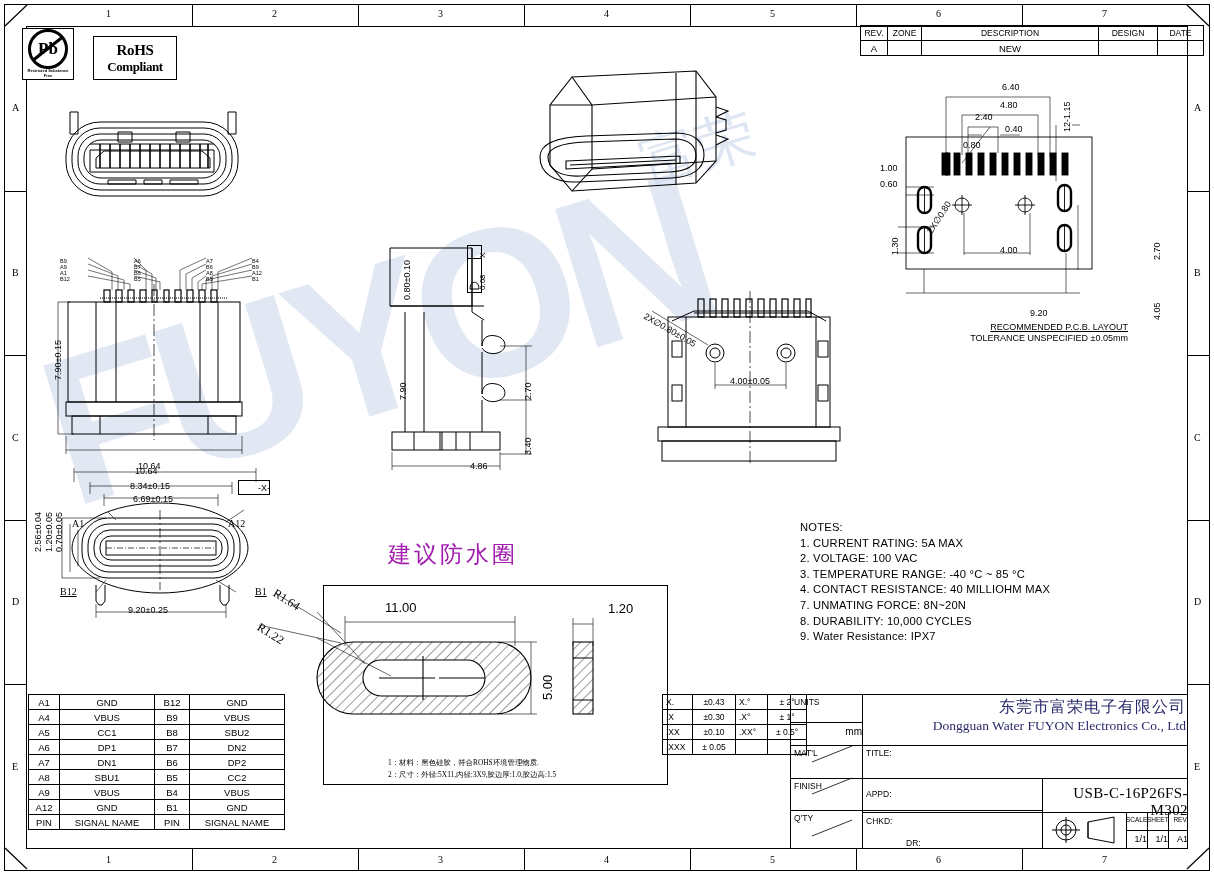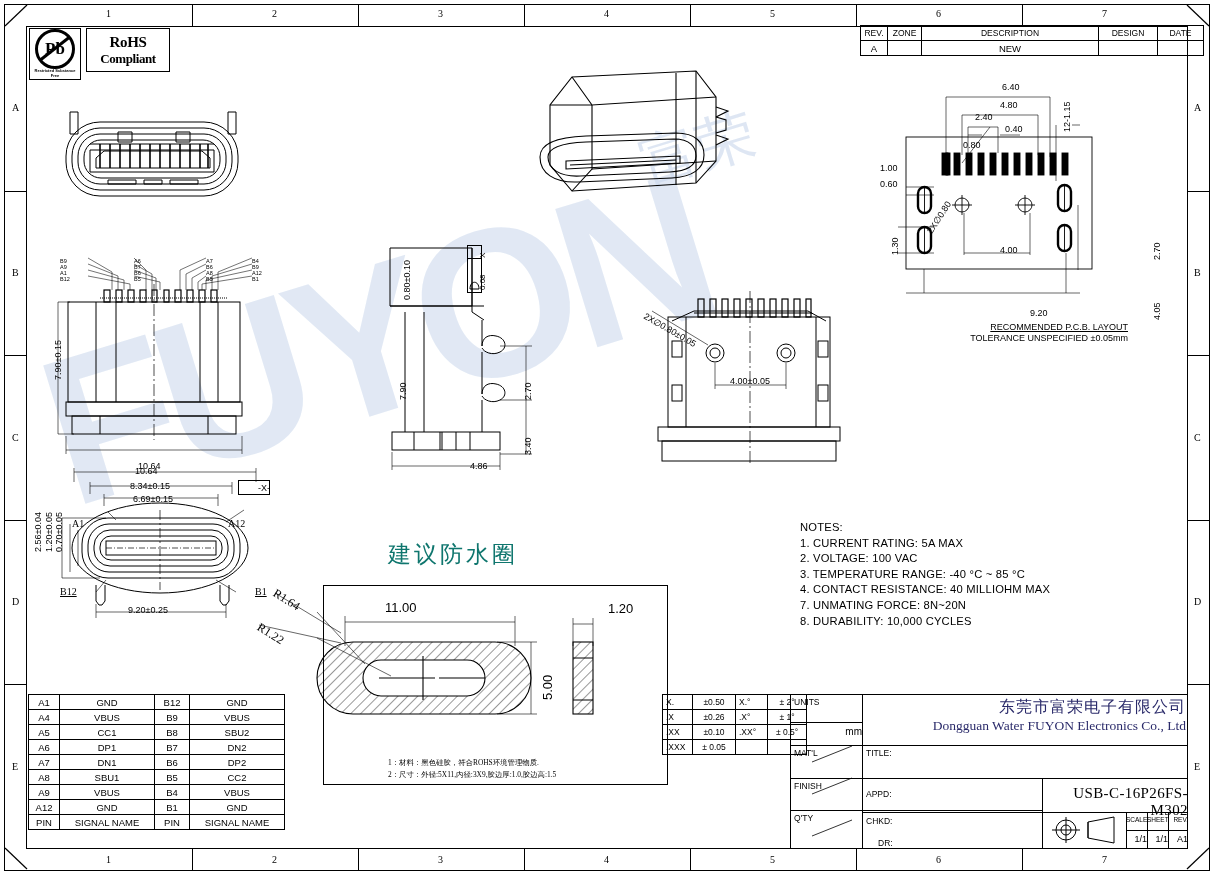--- a/index.html
+++ b/index.html
@@ -22,21 +22,21 @@
   .dimv{position:absolute;color:#000;white-space:nowrap;font-size:9px;font-family:"Liberation Sans",sans-serif;
         transform-origin:0 0;transform:rotate(-90deg);}
   .ctr{text-align:right;}
 
   
   table.grid{position:absolute;border-collapse:collapse;}
   table.grid td{border:1px solid #000;font-size:9.5px;text-align:center;color:#000;padding:0;height:14px;
                 font-family:"Liberation Sans",sans-serif;}
 
   
-  .rohs-wrap{position:absolute;left:29px;top:28px;display:flex;gap:5px;align-items:flex-start;}
+  .rohs-wrap{position:absolute;left:22px;top:28px;display:flex;gap:19px;align-items:flex-end;}
   .pb-box{width:50px;height:50px;border:1.5px solid #000;display:flex;align-items:center;justify-content:center;flex-direction:column;background:#fff;}
   .pb-circ{width:34px;height:34px;border:3px solid #000;border-radius:50%;position:relative;
            display:flex;align-items:center;justify-content:center;font-weight:bold;font-size:17px;font-family:"Liberation Serif",serif;}
   .pb-circ:after{content:"";position:absolute;left:-2px;top:15px;width:38px;height:3px;background:#000;transform:rotate(-38deg);}
   .pb-cap{font-size:4px;font-weight:bold;line-height:4.6px;text-align:center;}
   .rohs-box{width:82px;height:42px;border:1.5px solid #000;display:flex;flex-direction:column;align-items:center;justify-content:center;background:#fff;}
   .rohs-t1{font-size:15px;font-weight:bold;font-family:"Liberation Serif",serif;letter-spacing:-.3px;}
   .rohs-t2{font-size:13px;font-weight:bold;font-family:"Liberation Serif",serif;letter-spacing:-.4px;}
 
   
@@ -50,21 +50,21 @@
   .tb-lbl{position:absolute;font-size:8.5px;color:#000;}
   .cn{font-family:"Liberation Serif",serif;}
   .company-cn{font-size:16px;color:#2a2a6a;letter-spacing:1px;}
   .company-en{font-size:13.5px;color:#2a2a6a;font-family:"Liberation Serif",serif;}
   .title-cn{font-size:11.5px;color:#33336e;font-family:"Liberation Serif",serif;}
   .partno{font-size:15px;color:#000;font-family:"Liberation Serif",serif;letter-spacing:.4px;}
 
   .notes{position:absolute;left:800px;top:520px;font-size:11.2px;line-height:15.6px;color:#000;
          font-family:"Liberation Sans",sans-serif;letter-spacing:.2px;}
 
-  .ring-title{position:absolute;left:388px;top:539px;font-size:23px;color:#0f766e;font-family:"Liberation Serif",serif;letter-spacing:3px;}
+  .ring-title{position:absolute;left:388px;top:539px;font-size:23px;color:#a21caf;font-family:"Liberation Serif",serif;letter-spacing:3px;}
   .ring-note{position:absolute;font-size:7.4px;color:#000;line-height:10px;font-family:"Liberation Serif",serif;}
   svg{position:absolute;overflow:visible;}
 </style>
 </head>
 <body>
 
 <div id="sheet">
 
   <div class="wm">FUYON</div>
   <div class="wm2 cn">富荣</div>
@@ -575,20 +575,21 @@
 
   <div class="notes">
     <div>NOTES:</div>
     <div id="notes-list">
         <div>1. CURRENT RATING: 5A MAX</div>
         <div>2. VOLTAGE: 100 VAC</div>
         <div>3. TEMPERATURE RANGE: -40 °C ~ 85 °C</div>
         <div>4. CONTACT RESISTANCE: 40 MILLIOHM MAX</div>
         <div>7. UNMATING FORCE: 8N~20N</div>
         <div>8. DURABILITY:  10,000 CYCLES</div>
+        <div>9. Water Resistance: IPX7</div>
       </div>
   </div>
 
   <table class="grid" id="pin-table" style="left:28px;top:694px;">
       <tbody>
         <tr>
           <td style="width:30px">A1</td>
           <td style="width:94px">GND</td>
           <td style="width:34px">B12</td>
           <td style="width:94px">GND</td>
@@ -641,27 +642,27 @@
           <td style="width:34px">PIN</td>
           <td style="width:94px">SIGNAL NAME</td>
         </tr>
       </tbody>
     </table>
 
   <table class="grid" id="tol-table" style="left:662px;top:694px;">
       <tbody>
         <tr>
           <td style="width:26px;text-align:left;padding-left:3px;font-size:8.5px">X.</td>
-          <td style="width:42px;font-size:8.5px">±0.50</td>
+          <td style="width:42px;font-size:8.5px">±0.43</td>
           <td style="width:28px;text-align:left;padding-left:3px;font-size:8.5px">X.°</td>
           <td style="width:38px;font-size:8.5px">± 2°</td>
         </tr>
         <tr>
           <td style="width:26px;text-align:left;padding-left:3px;font-size:8.5px">.X</td>
-          <td style="width:42px;font-size:8.5px">±0.26</td>
+          <td style="width:42px;font-size:8.5px">±0.30</td>
           <td style="width:28px;text-align:left;padding-left:3px;font-size:8.5px">.X°</td>
           <td style="width:38px;font-size:8.5px">± 1°</td>
         </tr>
         <tr>
           <td style="width:26px;text-align:left;padding-left:3px;font-size:8.5px">.XX</td>
           <td style="width:42px;font-size:8.5px">±0.10</td>
           <td style="width:28px;text-align:left;padding-left:3px;font-size:8.5px">.XX°</td>
           <td style="width:38px;font-size:8.5px">± 0.5°</td>
         </tr>
         <tr>
@@ -693,21 +694,21 @@
     <path d="M22 68 L62 52" stroke="#000" stroke-width="0.8" fill="none"></path>
     <path d="M22 100 L62 84" stroke="#000" stroke-width="0.8" fill="none"></path>
     <path d="M22 142 L62 126" stroke="#000" stroke-width="0.8" fill="none"></path>
   </svg>
 
   <div class="company-cn cn ctr" style="position:absolute;left:864px;top:697px;width:322px;">东莞市富荣电子有限公司</div>
   <div class="company-en ctr" style="position:absolute;left:864px;top:718px;width:322px;">Dongguan Water FUYON Electronics Co., Ltd</div>
   <div class="tb-lbl" style="left:866px;top:748px;">TITLE:</div>
   <div class="tb-lbl" style="left:866px;top:789px;">APPD:</div>
   <div class="tb-lbl" style="left:866px;top:816px;">CHKD:</div>
-  <div class="tb-lbl" style="left:850px;top:838px;padding-left:28px;">DR:</div>
+  <div class="tb-lbl" style="left:878px;top:838px;padding-left:28px;">DR:</div>
   <div class="partno ctr" style="position:absolute;left:1042px;top:785px;width:146px;">USB-C-16P26FS-M302</div>
 
   <svg style="left:1048px;top:814px;width:78px;height:34px">
     <g fill="none" stroke="#000" stroke-width="1">
       <circle cx="18" cy="16" r="10"></circle>
         <circle cx="18" cy="16" r="5"></circle>
       <path d="M4 16 H32 M18 3 V29"></path>
       <path d="M40 8 L66 3 V29 L40 24 Z"></path>
       <path d="M40 8 V24"></path>
     </g>

